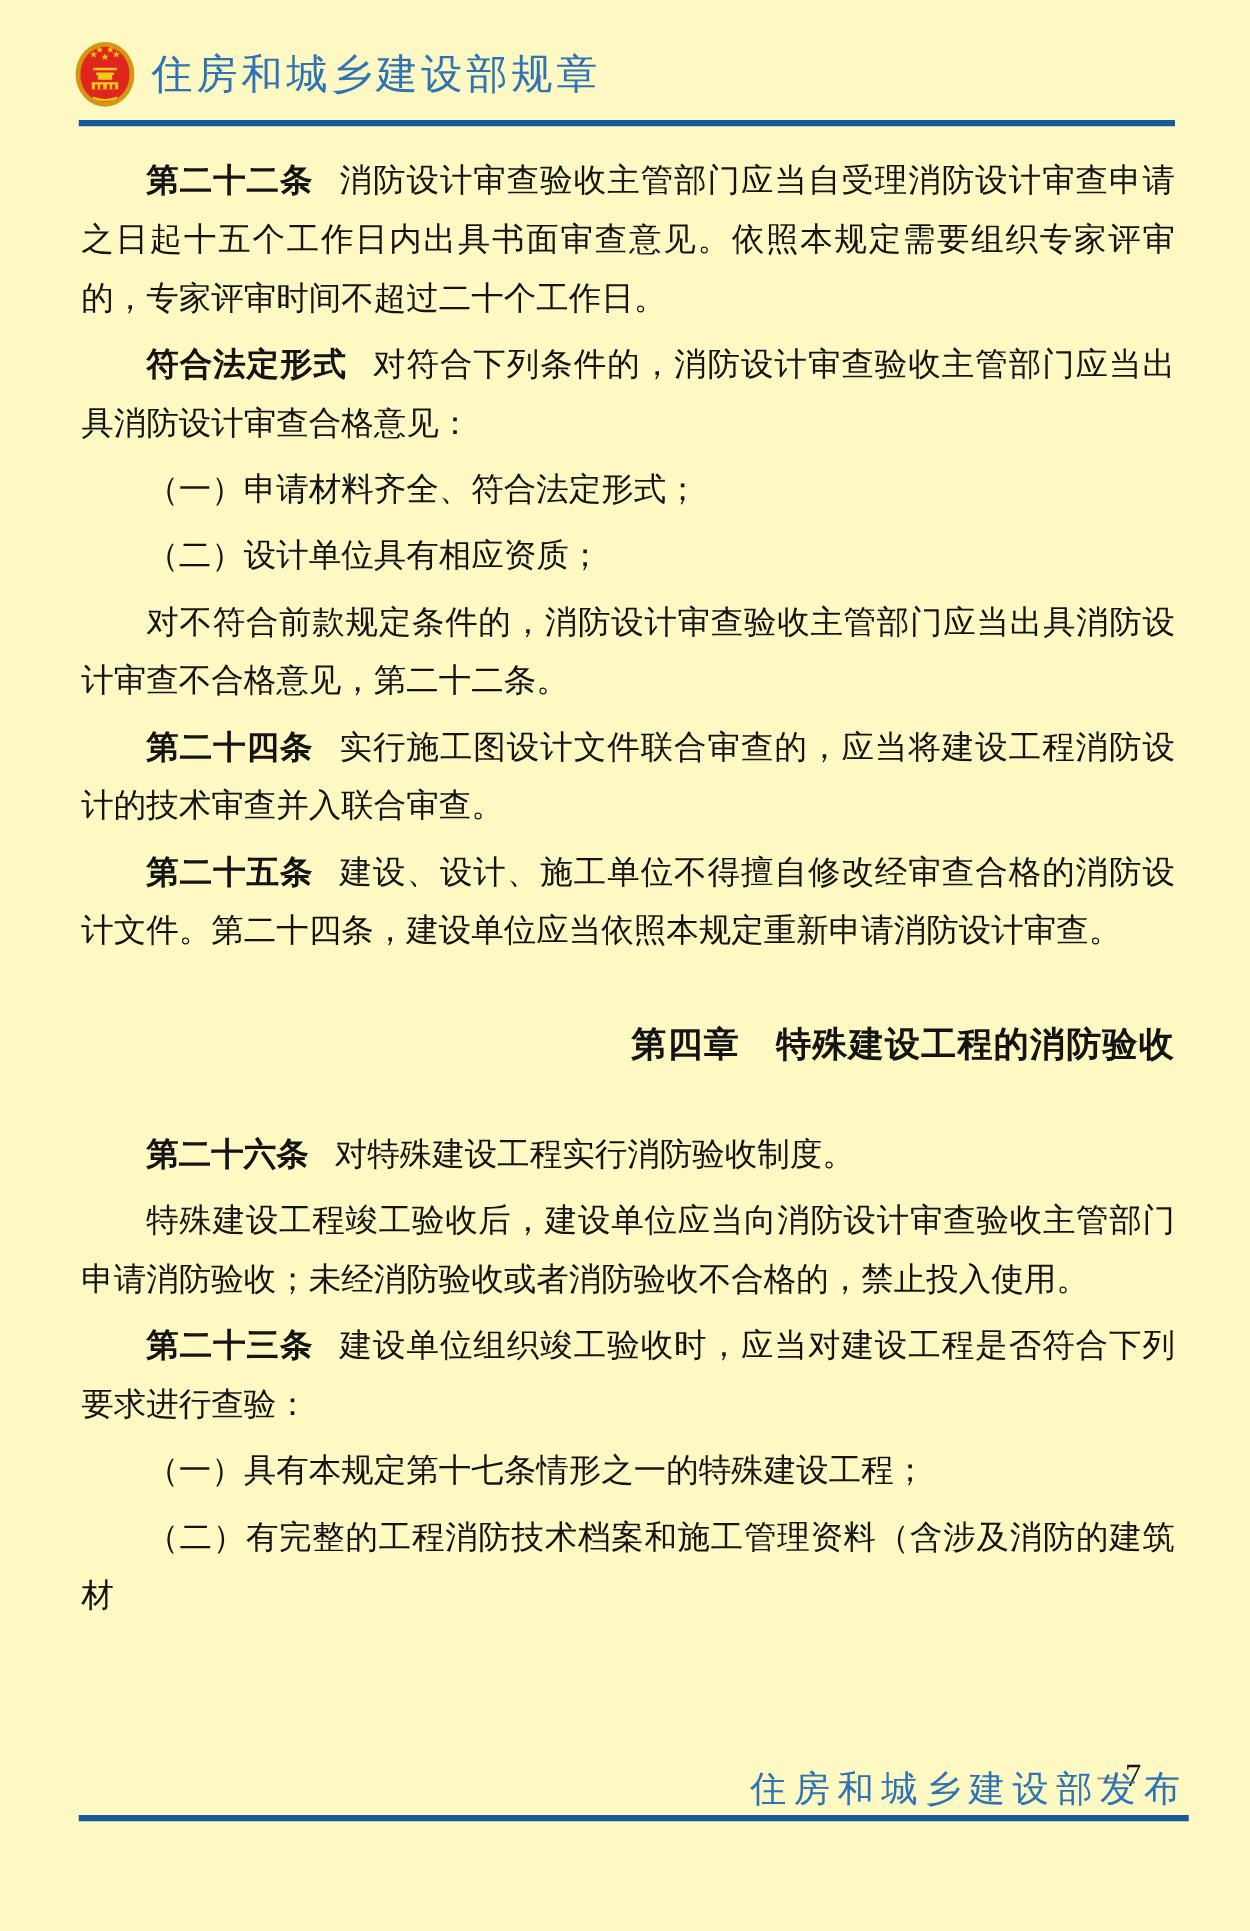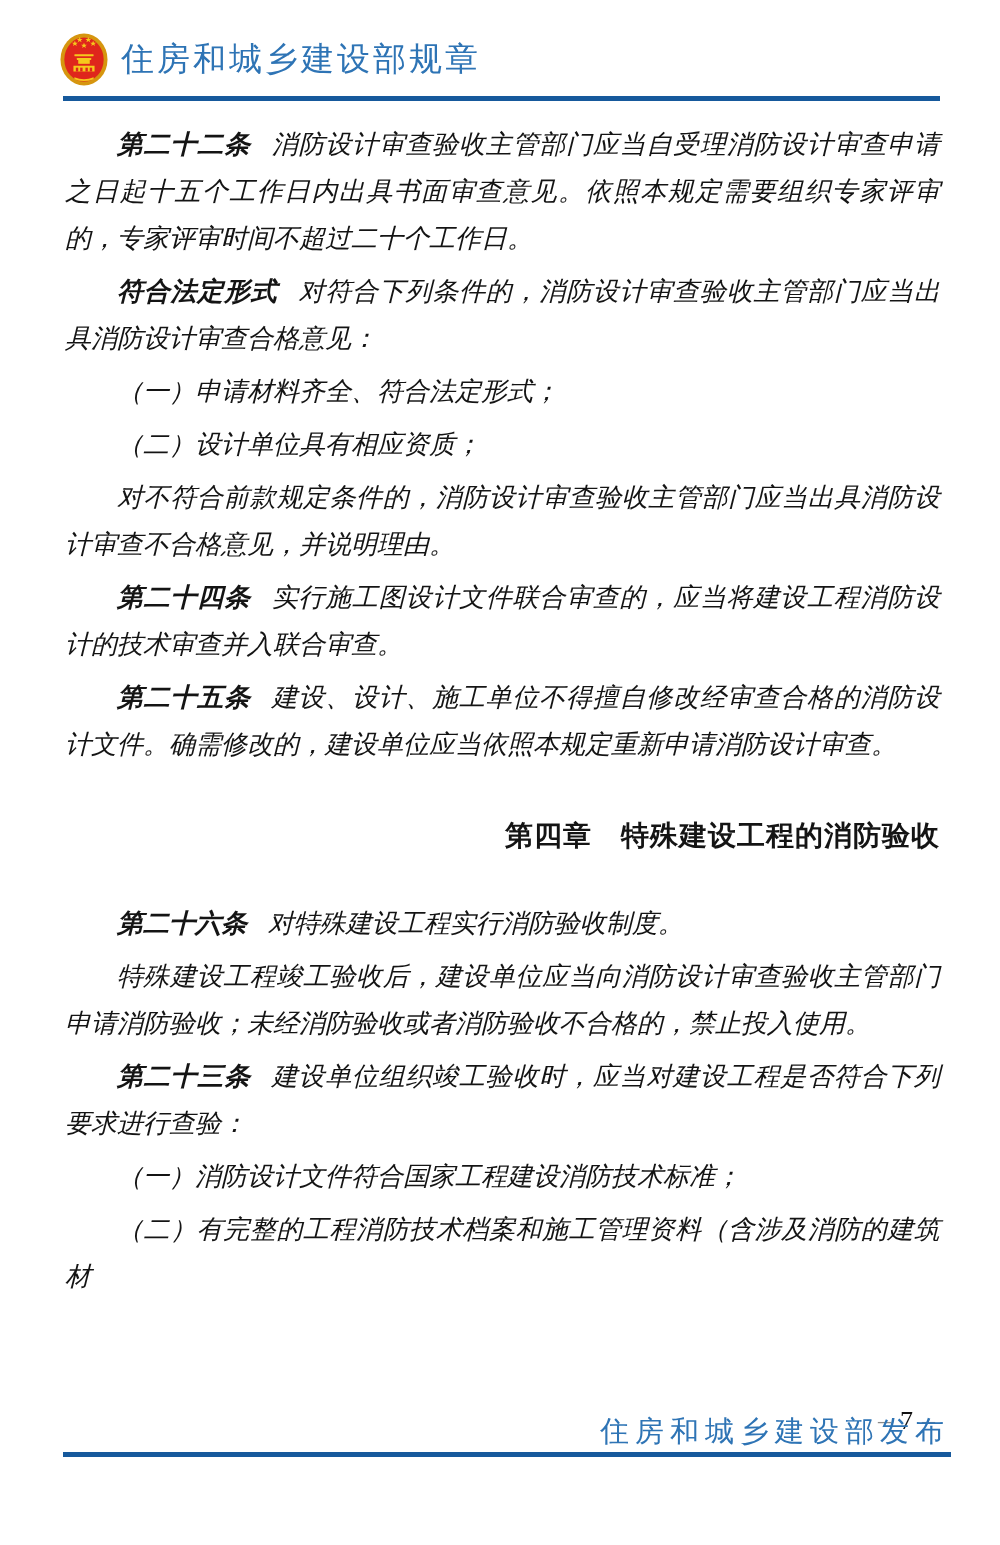--- a/index.html
+++ b/index.html
@@ -1,20 +1,20 @@
 <!DOCTYPE html>
 <html lang="zh"><head>
 <meta charset="utf-8">
 <style>
   html,body { margin:0; padding:0; background:#e8e8e8; }
   .page {
     position:relative;
     width:1000px; height:1545px;
     margin:0 auto;
-    background:#ffffff;
+    background:#fef9c3;
     font-family:"Liberation Serif","DejaVu Serif",serif;
     color:#141414;
     overflow:hidden;
   }
 
   
   .hdr {
     position:absolute; left:60px; top:33px;
     display:flex; align-items:center; gap:13px;
   }
@@ -29,21 +29,21 @@
   .rule { position:absolute; background:#16599c; height:5px; }
   .hdr-rule { left:63px; top:96px;  width:877px; }
   .ftr-rule { left:63px; top:1452px; width:888px; }
 
   
   .doc {
     position:absolute; left:65px; top:121px; width:875px;
     font-size:26px; line-height:47px;
     text-align:justify;
   }
-  .para { margin:0 0 6px; text-indent:2em;font-style:italic; }
+  .para { margin:0 0 6px; text-indent:2em; }
   .lead {
     font-family:"Liberation Sans","DejaVu Sans",sans-serif;
     font-weight:bold;
     margin-right:0.8em;
   }
   .lead:empty { display:none; margin:0; }
   .chapter {
     font-family:"Liberation Sans","DejaVu Sans",sans-serif;
     font-weight:bold;
     font-size:28px; line-height:40px;
@@ -93,30 +93,30 @@
     </svg>
     <div class="hdr-title">住房和城乡建设部规章</div>
   </div>
   <div class="rule hdr-rule"></div>
 
   <main class="doc">
     <p class="para"><span class="lead">第二十二条</span><span>消防设计审查验收主管部门应当自受理消防设计审查申请之日起十五个工作日内出具书面审查意见。依照本规定需要组织专家评审的，专家评审时间不超过二十个工作日。</span></p>
     <p class="para"><span class="lead">符合法定形式</span><span>对符合下列条件的，消防设计审查验收主管部门应当出具消防设计审查合格意见：</span></p>
     <p class="para"><span>（一）申请材料齐全、符合法定形式；</span></p>
     <p class="para"><span>（二）设计单位具有相应资质；</span></p>
-    <p class="para"><span>对不符合前款规定条件的，消防设计审查验收主管部门应当出具消防设计审查不合格意见，并说明理由。</span></p>
+    <p class="para"><span>对不符合前款规定条件的，消防设计审查验收主管部门应当出具消防设计审查不合格意见，第二十二条。</span></p>
     <p class="para"><span class="lead">第二十四条</span><span>实行施工图设计文件联合审查的，应当将建设工程消防设计的技术审查并入联合审查。</span></p>
-    <p class="para"><span class="lead">第二十五条</span><span>建设、设计、施工单位不得擅自修改经审查合格的消防设计文件。确需修改的，建设单位应当依照本规定重新申请消防设计审查。</span></p>
+    <p class="para"><span class="lead">第二十五条</span><span>建设、设计、施工单位不得擅自修改经审查合格的消防设计文件。第二十四条，建设单位应当依照本规定重新申请消防设计审查。</span></p>
 
     <h2 class="chapter">第四章　特殊建设工程的消防验收</h2>
 
     <p class="para"><span class="lead">第二十六条</span><span>对特殊建设工程实行消防验收制度。</span></p>
     <p class="para"><span>特殊建设工程竣工验收后，建设单位应当向消防设计审查验收主管部门申请消防验收；未经消防验收或者消防验收不合格的，禁止投入使用。</span></p>
     <p class="para"><span class="lead">第二十三条</span><span>建设单位组织竣工验收时，应当对建设工程是否符合下列要求进行查验：</span></p>
-    <p class="para"><span>（一）消防设计文件符合国家工程建设消防技术标准；</span></p>
+    <p class="para"><span>（一）具有本规定第十七条情形之一的特殊建设工程；</span></p>
     <p class="para"><span>（二）有完整的工程消防技术档案和施工管理资料（含涉及消防的建筑材</span></p>
   </main>
 
   <div class="pagenum"><span class="dash">–</span><span>7</span><span class="dash">–</span></div>
   <div class="rule ftr-rule"></div>
   <div class="publisher">住房和城乡建设部发布</div>
 
 </div>
 
 </body></html>

